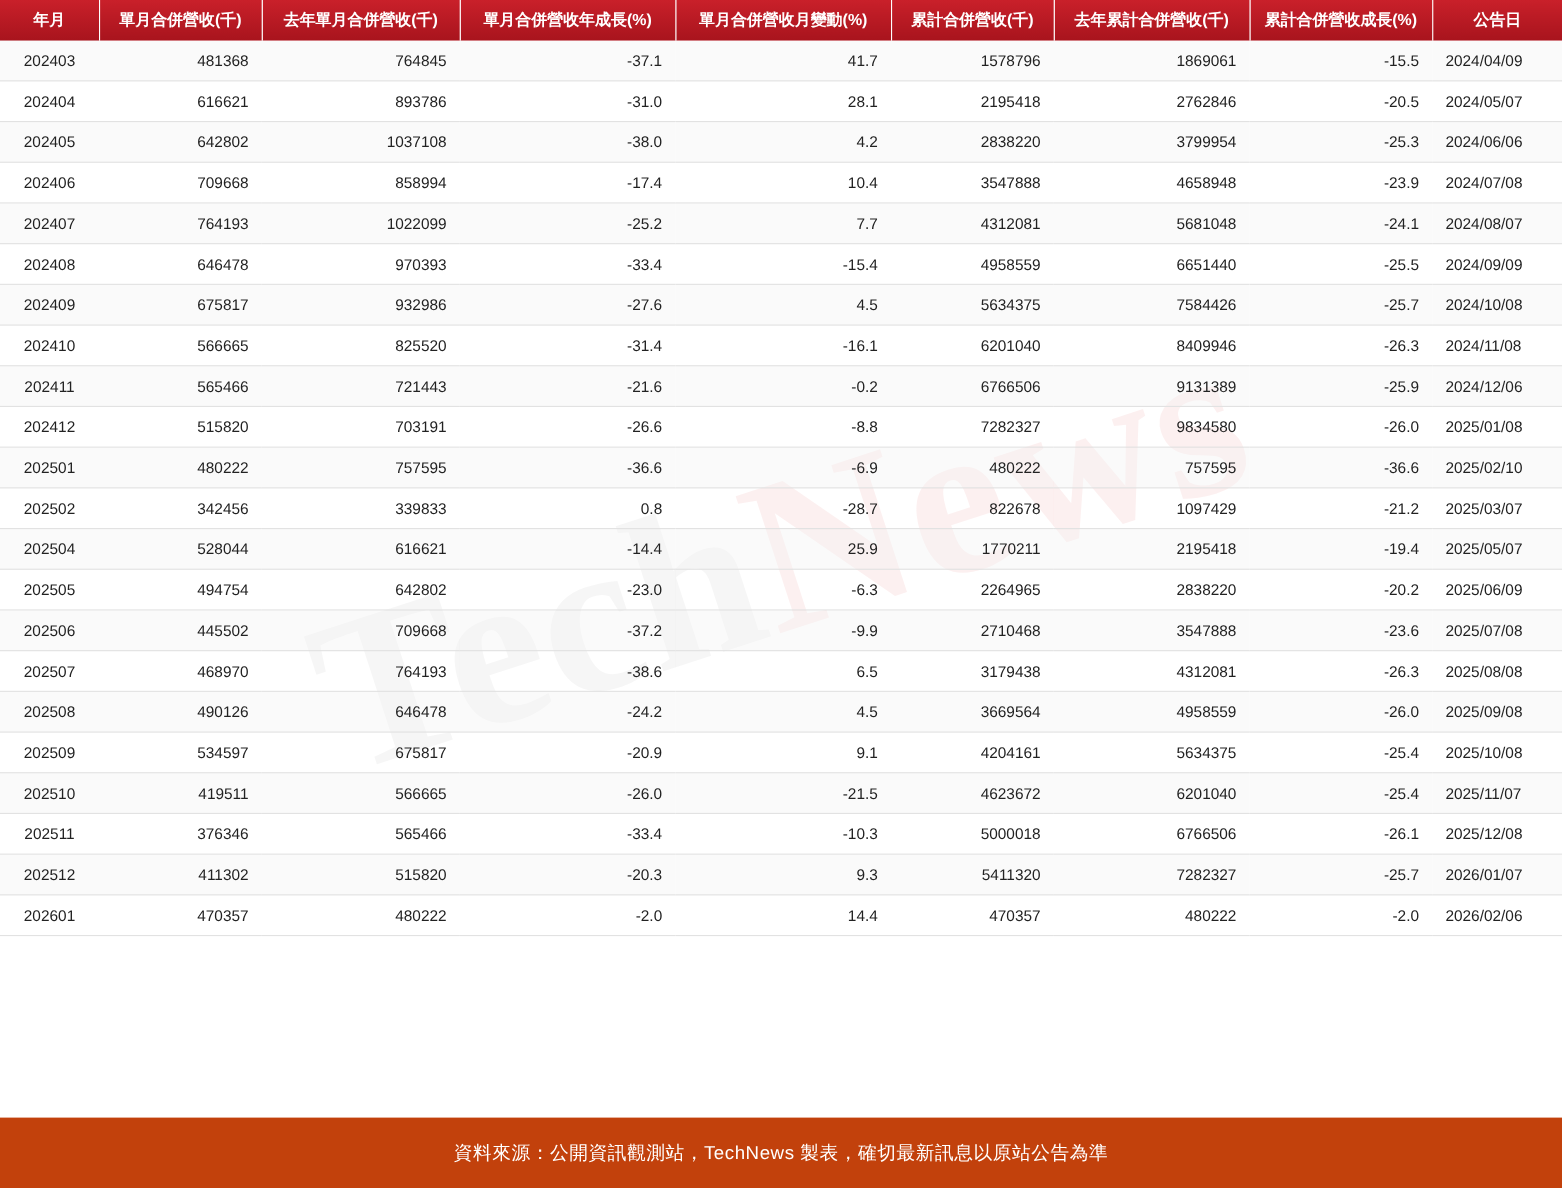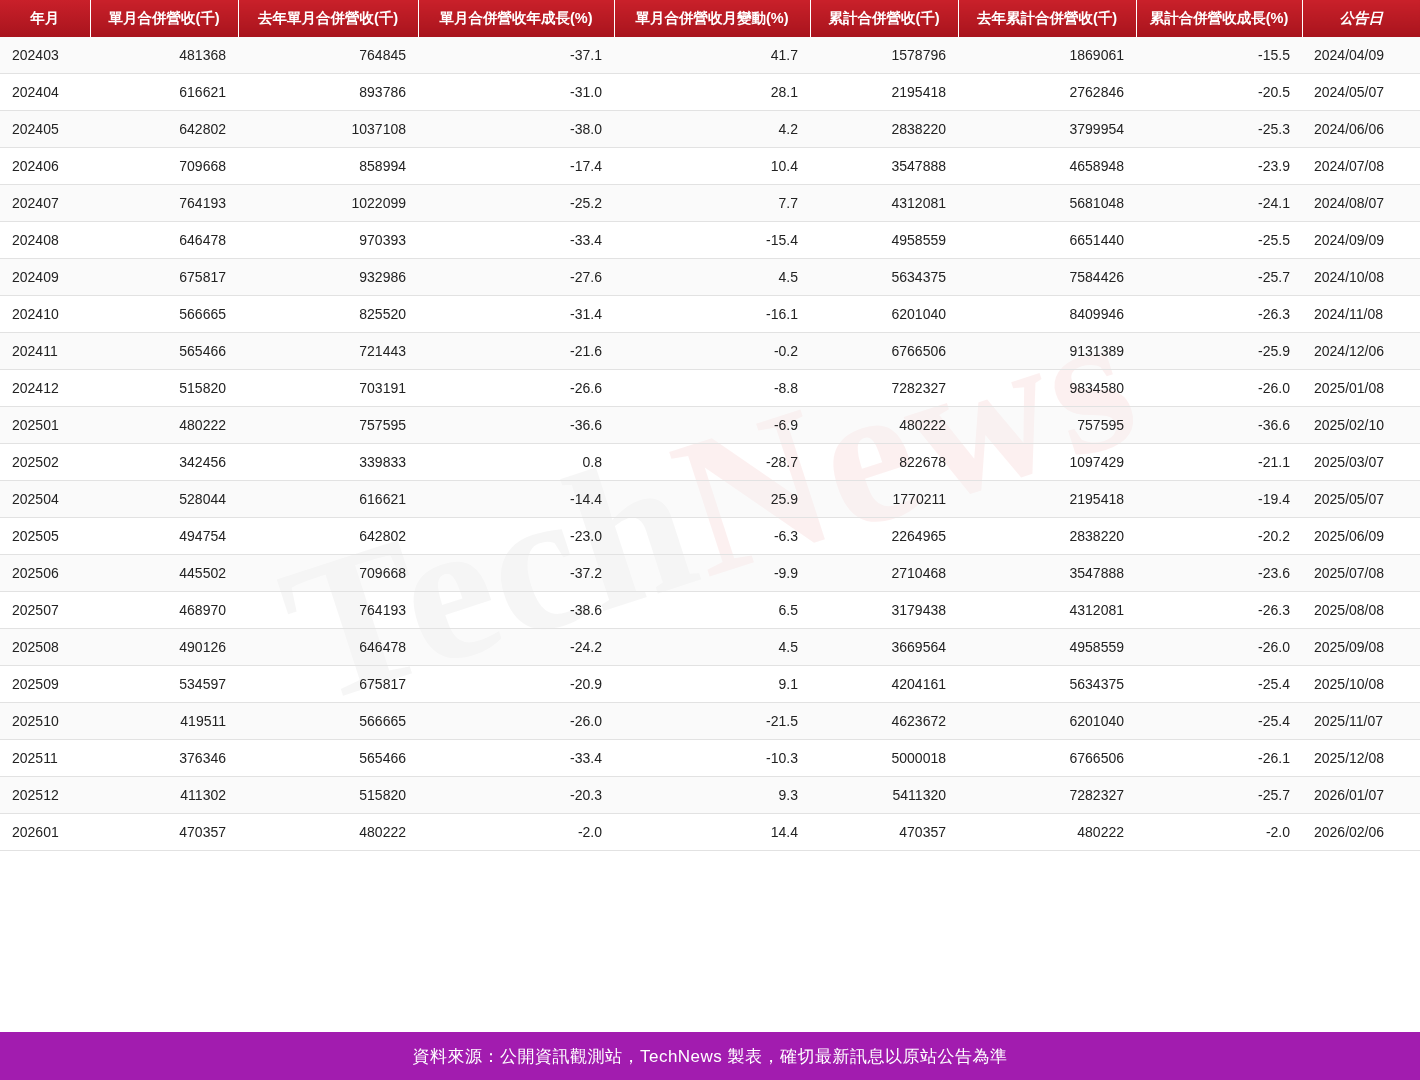--- a/index.html
+++ b/index.html
@@ -57,56 +57,56 @@
   table.revenue thead th {
     background: linear-gradient(to bottom, #c9202a, #a8141d);
     color: #ffffff;
     font-size: 14.5px;
     font-weight: bold;
     padding: 9px 8px;
     text-align: center;
     border-right: 1px solid #ffffff;
     white-space: nowrap;
   }
-  table.revenue thead th:last-child { border-right: none; font-style: italic; }
+  table.revenue thead th:last-child { border-right: none; }
 
   table.revenue tbody td {
     font-size: 14px;
     padding: 10px 12px;
     border-bottom: 1px solid #e2e2e2;
     white-space: nowrap;
     background: transparent;
   }
   table.revenue tbody tr:nth-child(odd) td {
     background: rgba(248, 248, 248, 0.72);
   }
   table.revenue tbody tr:nth-child(even) td {
     background: rgba(255, 255, 255, 0.55);
   }
-  td.c-ym { width: 90px; }
+  td.c-ym { text-align: center; width: 90px; }
   td.c-num { text-align: right; }
   td.c-date { text-align: left; width: 120px; }
 
   col.w-ym { width: 90px; }
   col.w-rev { width: 148px; }
   col.w-lastrev { width: 180px; }
   col.w-yoy { width: 196px; }
   col.w-mom { width: 196px; }
   col.w-acc { width: 148px; }
   col.w-lastacc { width: 178px; }
   col.w-accg { width: 166px; }
   col.w-date { width: 118px; }
 
   .footer {
     position: absolute;
     left: 0;
     bottom: 0;
     width: 1420px;
-    height: 48px;
-    background: #a21caf;
+    height: 64px;
+    background: #c2410c;
     color: #ffffff;
     display: flex;
     align-items: center;
     justify-content: center;
     font-size: 17px;
     letter-spacing: 0.5px;
     z-index: 2;
   }
 </style>
 </head>
@@ -266,21 +266,21 @@
           <td class="c-date">2025/02/10</td>
         </tr>
         <tr>
           <td class="c-ym">202502</td>
           <td class="c-num">342456</td>
           <td class="c-num">339833</td>
           <td class="c-num">0.8</td>
           <td class="c-num">-28.7</td>
           <td class="c-num">822678</td>
           <td class="c-num">1097429</td>
-          <td class="c-num">-21.1</td>
+          <td class="c-num">-21.2</td>
           <td class="c-date">2025/03/07</td>
         </tr>
         <tr>
           <td class="c-ym">202504</td>
           <td class="c-num">528044</td>
           <td class="c-num">616621</td>
           <td class="c-num">-14.4</td>
           <td class="c-num">25.9</td>
           <td class="c-num">1770211</td>
           <td class="c-num">2195418</td>

